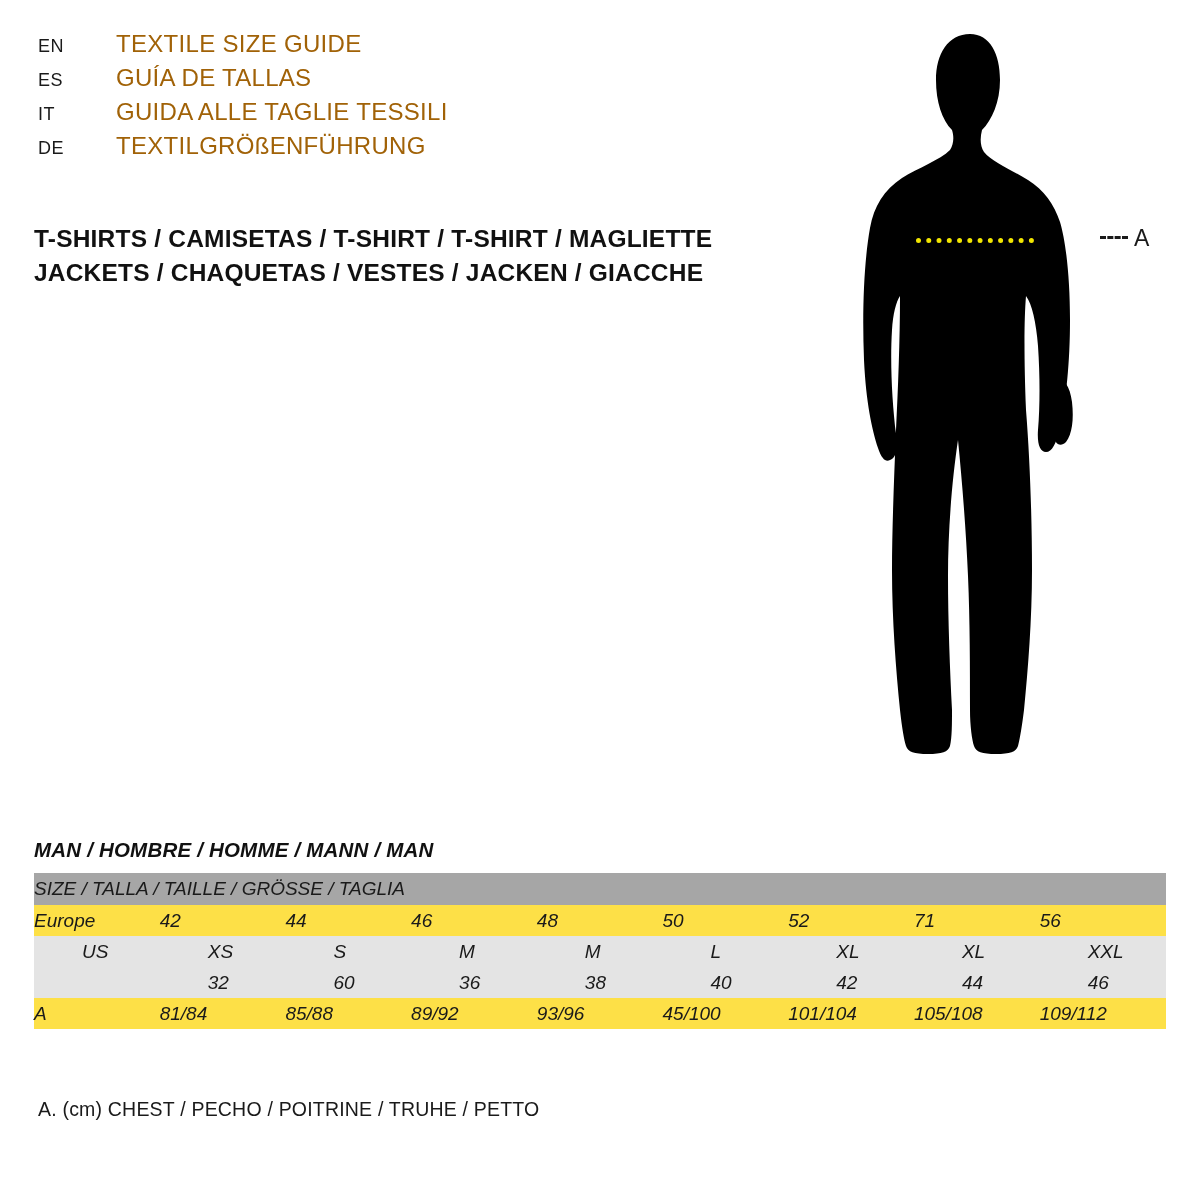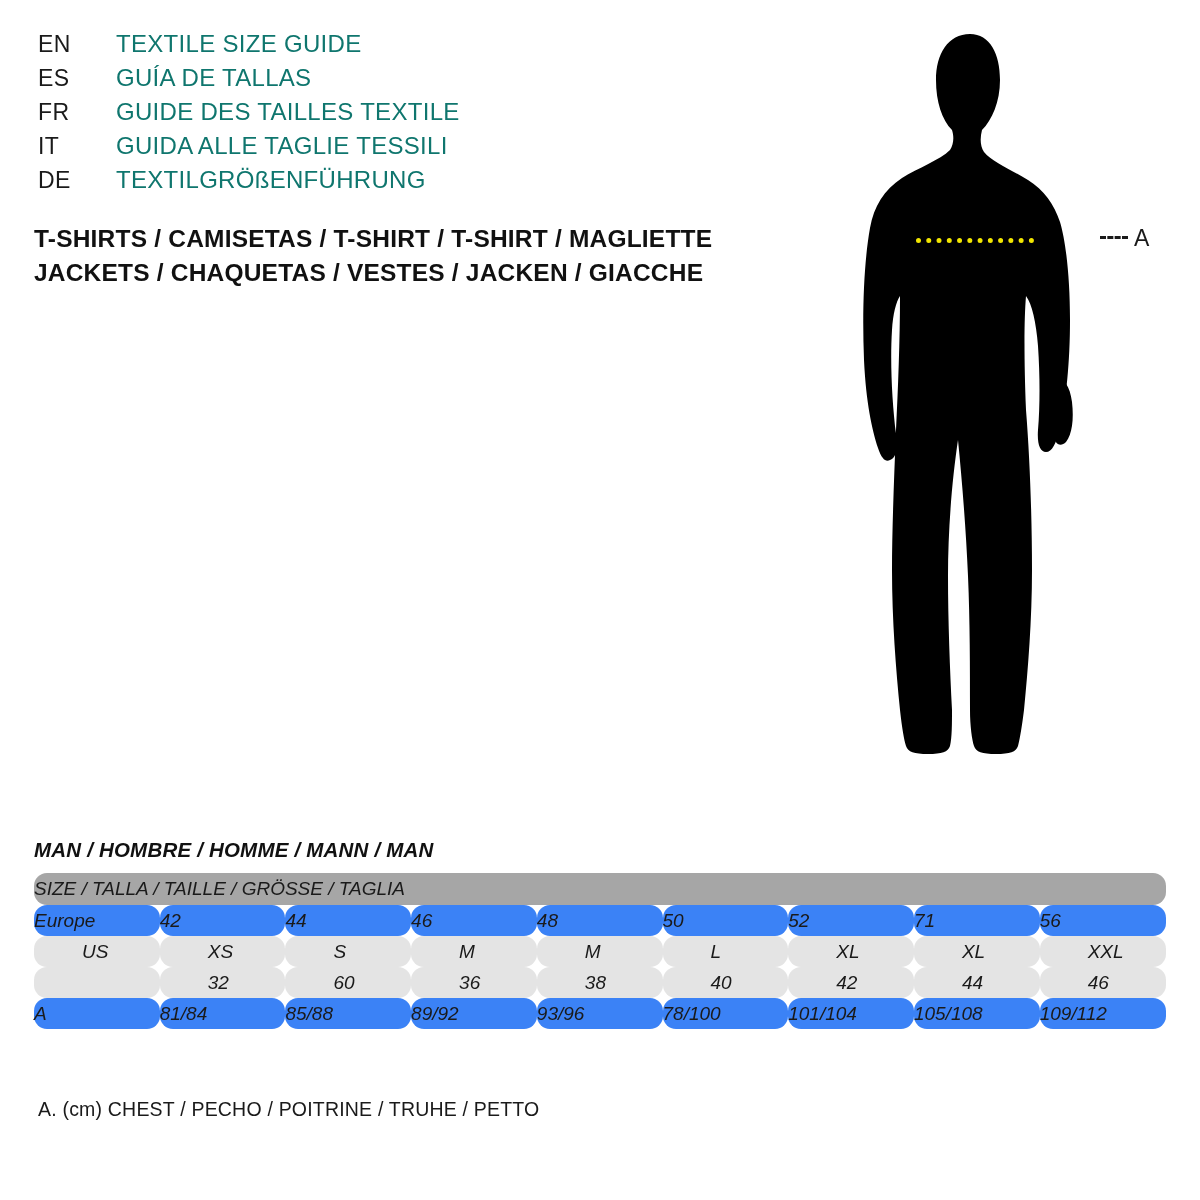--- a/index.html
+++ b/index.html
@@ -23,28 +23,28 @@
     top: 30px;
     width: 720px;
   }
   .lang-row {
     display: flex;
     align-items: baseline;
     height: 34px;
   }
   .lang-code {
     width: 78px;
-    font-size: 23px;
+    font-size: 18px;
     letter-spacing: 0.4px;
     color: #1a1a1a;
   }
   .lang-text {
     font-size: 24px;
     letter-spacing: 0.3px;
-    color: #0f766e;
+    color: #a16207;
     white-space: nowrap;
   }
 
   .category-block {
     position: absolute;
     left: 34px;
     top: 222px;
     width: 760px;
   }
   .category-line {
@@ -111,21 +111,20 @@
     border-collapse: collapse;
     width: 1132px;
     table-layout: fixed;
   }
   table.size-table td {
     font-size: 19px;
     color: #1a1a1a;
     padding: 0;
     height: 31px;
     vertical-align: middle;
-    border-radius: 13px;
   }
   td.label-cell {
     width: 168px;
     padding-left: 8px;
     text-align: left;
   }
   td.val-cell {
   }
   tr.header-row td {
     background: #a6a6a6;
@@ -134,21 +133,21 @@
   }
   tr.header-row td.label-cell {
     text-align: left;
     white-space: nowrap;
   }
   tr.shade td {
     background: #e4e4e4;
     padding-left: 48px;
   }
   tr.plain td {
-    background: #3b82f6;
+    background: #fde047;
   }
   .footnote {
     position: absolute;
     left: 38px;
     top: 1098px;
     font-size: 19.5px;
     letter-spacing: 0.2px;
     color: #1a1a1a;
     text-align: center;
   }
@@ -157,24 +156,20 @@
 <body>
 
 <div class="lang-block">
   <div class="lang-row">
     <div class="lang-code">EN</div>
     <div class="lang-text">TEXTILE SIZE GUIDE</div>
   </div>
   <div class="lang-row">
     <div class="lang-code">ES</div>
     <div class="lang-text">GUÍA DE TALLAS</div>
-  </div>
-  <div class="lang-row">
-    <div class="lang-code">FR</div>
-    <div class="lang-text">GUIDE DES TAILLES TEXTILE</div>
   </div>
   <div class="lang-row">
     <div class="lang-code">IT</div>
     <div class="lang-text">GUIDA ALLE TAGLIE TESSILI</div>
   </div>
   <div class="lang-row">
     <div class="lang-code">DE</div>
     <div class="lang-text">TEXTILGRÖßENFÜHRUNG</div>
   </div>
 </div>
@@ -276,21 +271,21 @@
         <td class="val-cell">42</td>
         <td class="val-cell">44</td>
         <td class="val-cell">46</td>
       </tr>
       <tr class="plain">
         <td class="label-cell">A</td>
         <td class="val-cell">81/84</td>
         <td class="val-cell">85/88</td>
         <td class="val-cell">89/92</td>
         <td class="val-cell">93/96</td>
-        <td class="val-cell">78/100</td>
+        <td class="val-cell">45/100</td>
         <td class="val-cell">101/104</td>
         <td class="val-cell">105/108</td>
         <td class="val-cell">109/112</td>
       </tr>
     </tbody>
   </table>
 </div>
 
 <div class="footnote">A. (cm) CHEST / PECHO / POITRINE / TRUHE / PETTO</div>
 

